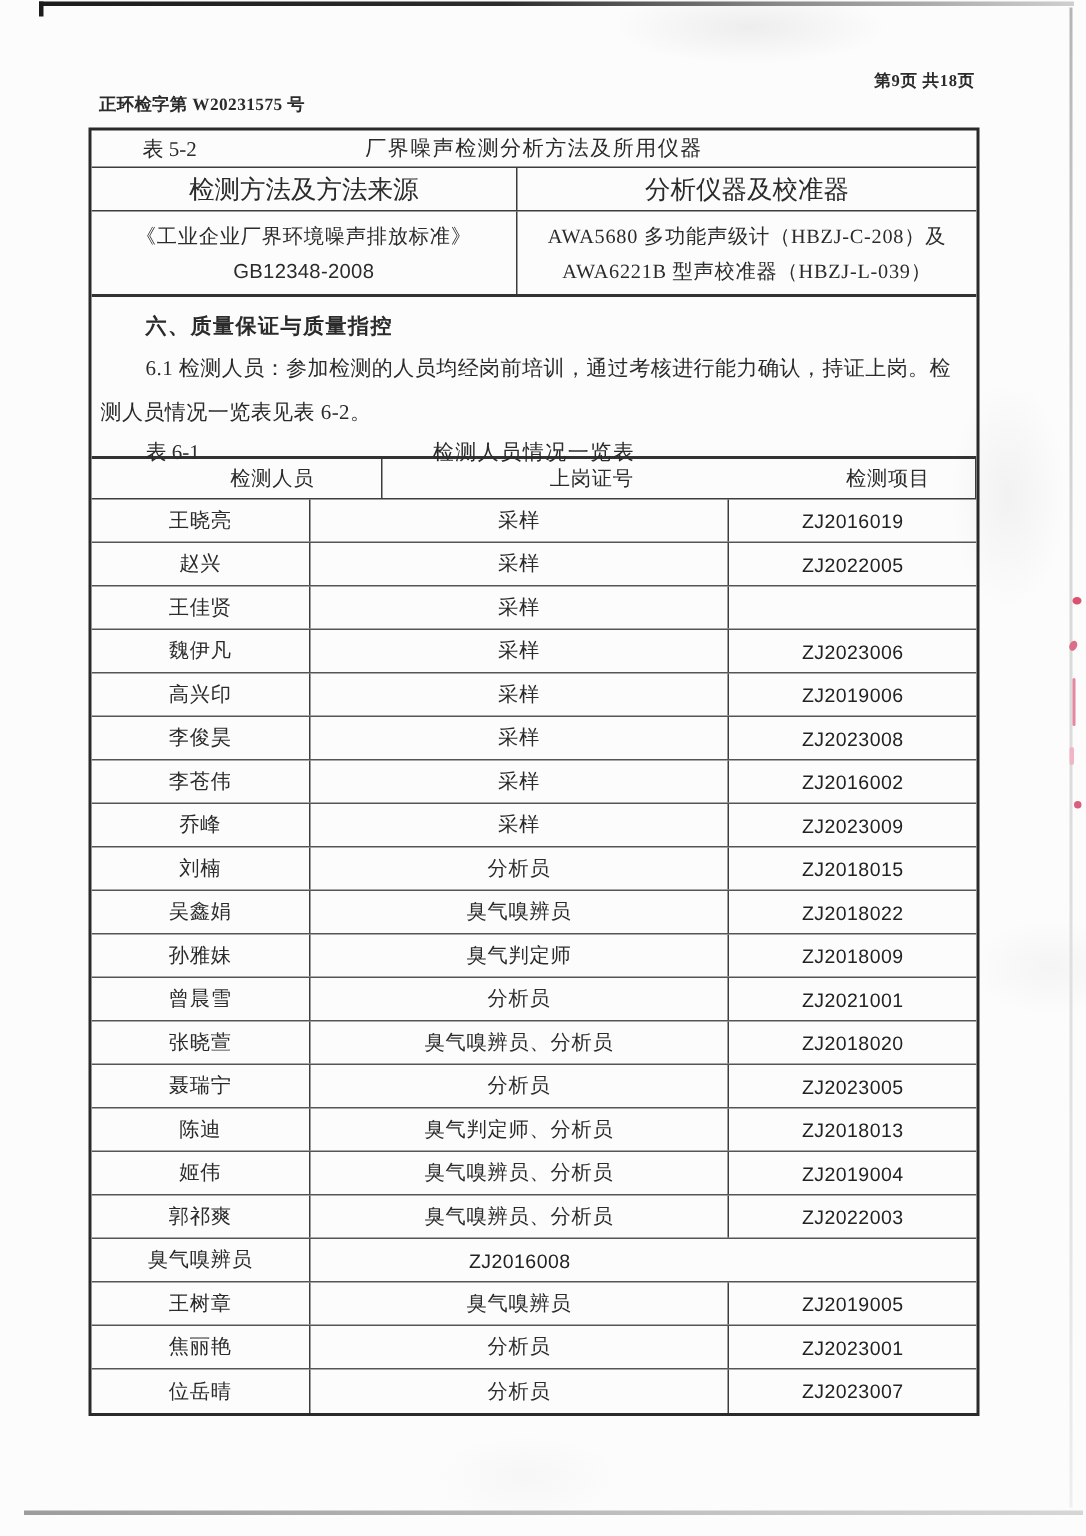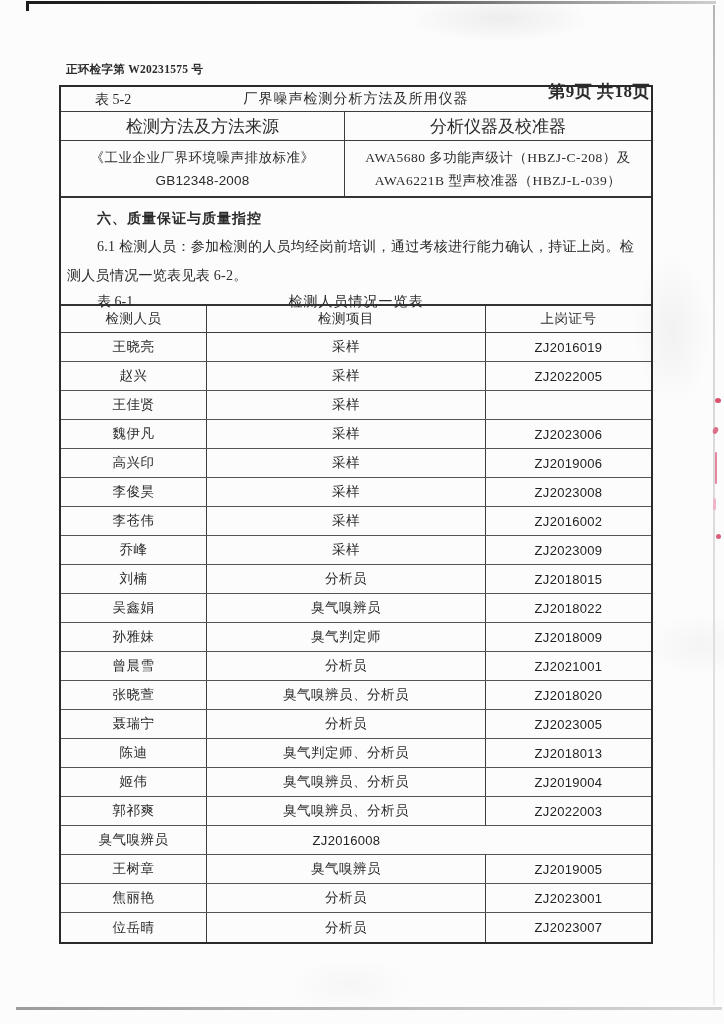--- a/index.html
+++ b/index.html
@@ -48,22 +48,22 @@
   .rm4 { left: 713px; top: 498px; width: 3px; height: 12px; background: #f0b6c5; border-radius: 2px; }
   .rm5 { left: 716px; top: 534px; width: 5px; height: 5px; background: #d95f7c; }
 
   
   .page-header-left {
     position: absolute; left: 66px; top: 62px;
     font-size: 11.5px; font-weight: 700; letter-spacing: .3px;
     font-family: "Liberation Serif", "DejaVu Serif", serif;
   }
   .page-header-right {
-    position: absolute; right: 74px; top: 80px;
-    font-size: 17px; font-weight: 600; letter-spacing: .5px;
+    position: absolute; right: 74px; top: 46px;
+    font-size: 11px; font-weight: 600; letter-spacing: .5px;
   }
 
   
   .content-box {
     position: absolute; left: 59px; top: 85px; width: 594px; height: 859px;
     border: 2px solid #2a2a2a;
     overflow: hidden;
     display: flex; flex-direction: column;
   }
 
@@ -100,20 +100,21 @@
   .t61-label { position: absolute; left: 36px; top: 0; font-size: 14px; }
   .t61-title { position: absolute; left: 0; right: 0; text-align: center; letter-spacing: 1px; font-size: 14px; }
 
   
   .t61 { flex: 1; display: flex; flex-direction: column; border-top: 2px solid #333; }
   .t61-header {
     display: grid; grid-template-columns: 146px 279px 1fr;
     height: 27px; flex: 0 0 27px;
     border-bottom: 1px solid #3d3d3d;
     font-size: 13.5px;
+    padding-left: 48px;
   }
   .t61-rows { flex: 1; display: flex; flex-direction: column; }
   .t61-row {
     display: grid; grid-template-columns: 146px 279px 1fr;
     height: 29px; flex: 0 0 29px;
     border-bottom: 1px solid #555;
     font-size: 13.5px;
   }
   .t61-row:last-child { border-bottom: none; flex: 1; }
   .t61-cell { display: flex; align-items: center; justify-content: center; letter-spacing: .5px; }
@@ -167,22 +168,22 @@
       <div class="sec-line2">测人员情况一览表见表 6-2。</div>
       <div class="t61-caption">
         <span class="t61-label">表 6-1</span>
         <span class="t61-title">检测人员情况一览表</span>
       </div>
     </div>
 
     <div class="t61">
       <div class="t61-header">
         <div class="t61-cell c1">检测人员</div>
+        <div class="t61-cell">上岗证号</div>
         <div class="t61-cell c2">检测项目</div>
-        <div class="t61-cell">上岗证号</div>
       </div>
       <div class="t61-rows" id="t61-rows">
   <div class="t61-row">
     <div class="t61-cell c1">王晓亮</div>
     <div class="t61-cell c2">采样</div>
     <div class="t61-cell cert">ZJ2016019</div>
   </div>
 
   <div class="t61-row">
     <div class="t61-cell c1">赵兴</div>

